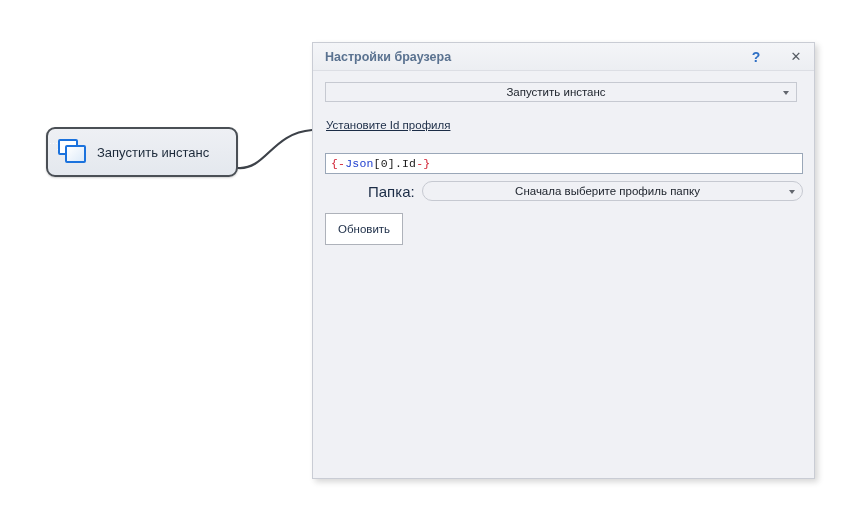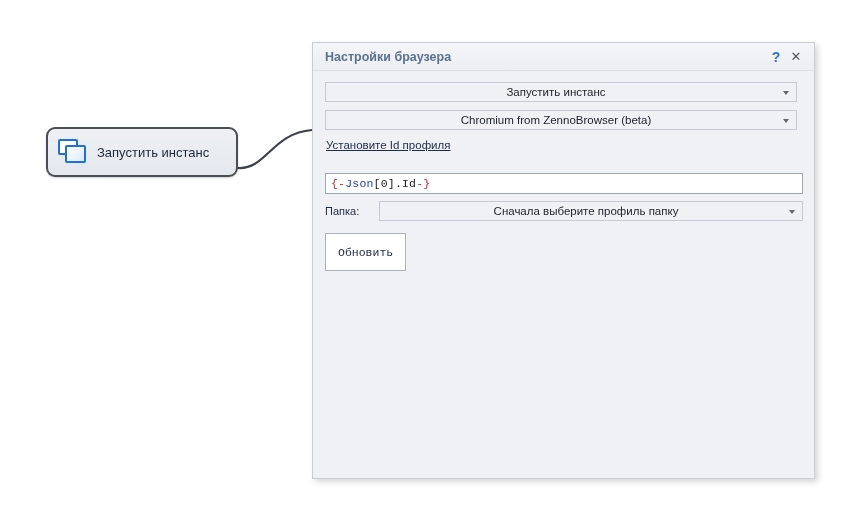--- a/index.html
+++ b/index.html
@@ -99,20 +99,21 @@
     box-shadow: 3px 3px 6px rgba(0,0,0,.16);
   }
   .titlebar {
     height: 28px;
     background: linear-gradient(180deg, #f4f5f8 0%, #eceef2 100%);
     border-bottom: 1px solid #dcdee4;
     display: flex;
     align-items: center;
     padding: 0 8px 0 12px;
     box-sizing: border-box;
+    gap: 20px;
   }
   .title-text {
     font-size: 12.5px;
     font-weight: bold;
     color: #5a7290;
     flex: 1 1 auto;
     white-space: nowrap;
   }
   .tb-btn {
     width: 20px;
@@ -191,39 +192,40 @@
   .mk-blue { color: #1f3fd0; font-weight: normal; }
   .mk-dark { color: #1a1a1a; }
 
   
   .row {
     display: flex;
     align-items: center;
     margin-top: 7px;
   }
   .row-label {
-    font-size: 11px;
+    font-size: 15px;
     color: #1b2c46;
     width: 54px;
     flex: 0 0 auto;
     white-space: nowrap;
-  }
-  .row .combo { flex: 1 1 auto; width: auto; margin-right: 0; }
+    margin-left: 43px;
+  }
+  .row .combo { flex: 1 1 auto; width: auto; margin-right: 0; border-radius: 10px; }
 
   .btn {
     margin-top: 12px;
     box-sizing: border-box;
-    height: 38px;
+    height: 32px;
     min-width: 72px;
     padding: 0 12px;
     border: 1px solid #aeb2ba;
     background: #ffffff;
     font-size: 11.5px;
     color: #1b2c46;
-    font-family: Liberation Mono, monospace;
+    font-family: Liberation Sans, sans-serif;
     display: inline-flex;
     align-items: center;
     justify-content: center;
   }
 </style>
 </head>
 <body>
 
 <div id="canvas">
 
@@ -253,24 +255,20 @@
 
     <div class="body">
 
       <div class="combo wide">
         <span class="ctext">Запустить инстанс</span>
         <span class="arrow"></span>
       </div>
 
       <div class="gap8"></div>
 
-      <div class="combo wide">
-        <span class="ctext">Chromium from ZennoBrowser (beta)</span>
-        <span class="arrow"></span>
-      </div>
 
       <div><span class="linklabel">Установите Id профиля</span></div>
 
       <div class="textinput">
         <span class="mk-red">{-</span>
           <span class="mk-blue">Json</span>
           <span class="mk-dark">[0]</span>
           <span class="mk-dark">.Id</span>
           <span class="mk-red">-}</span>
       </div>

